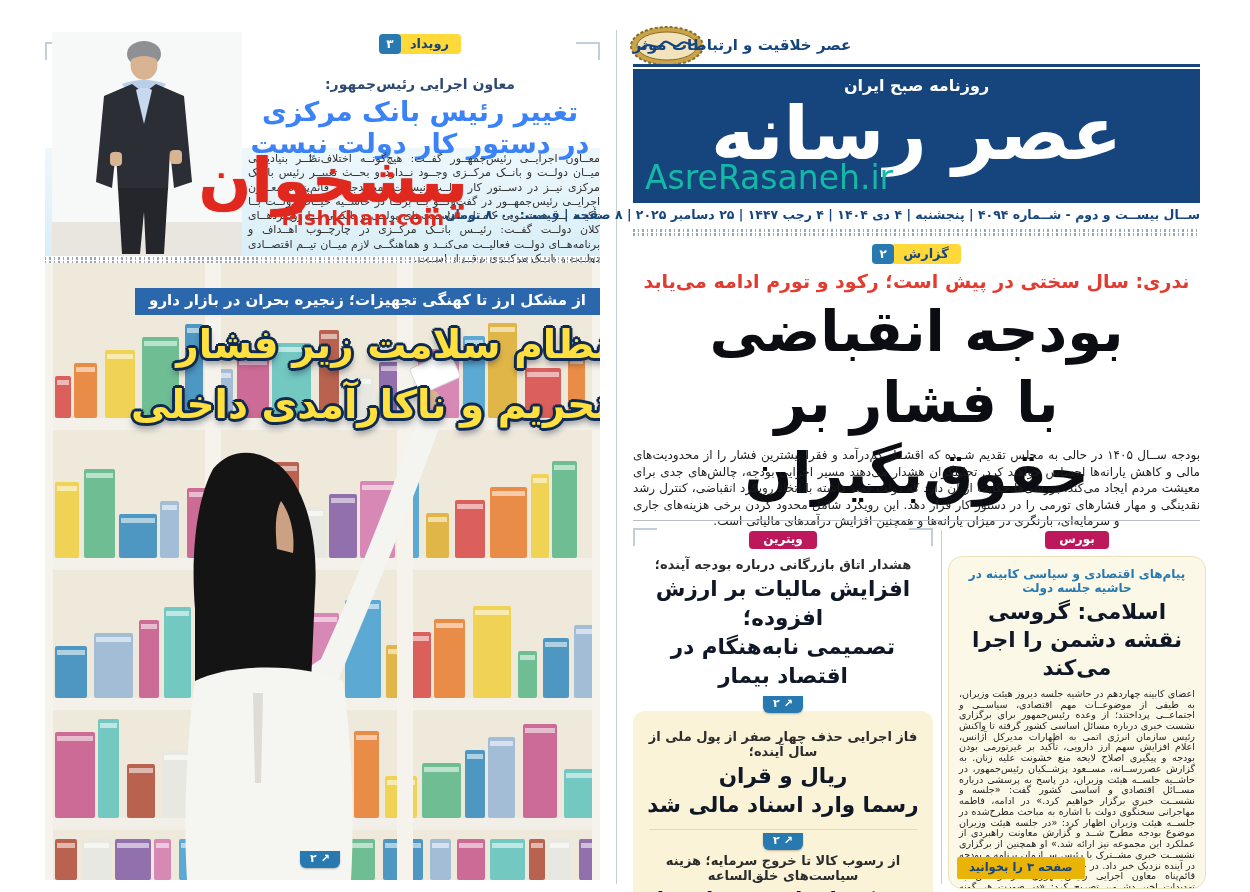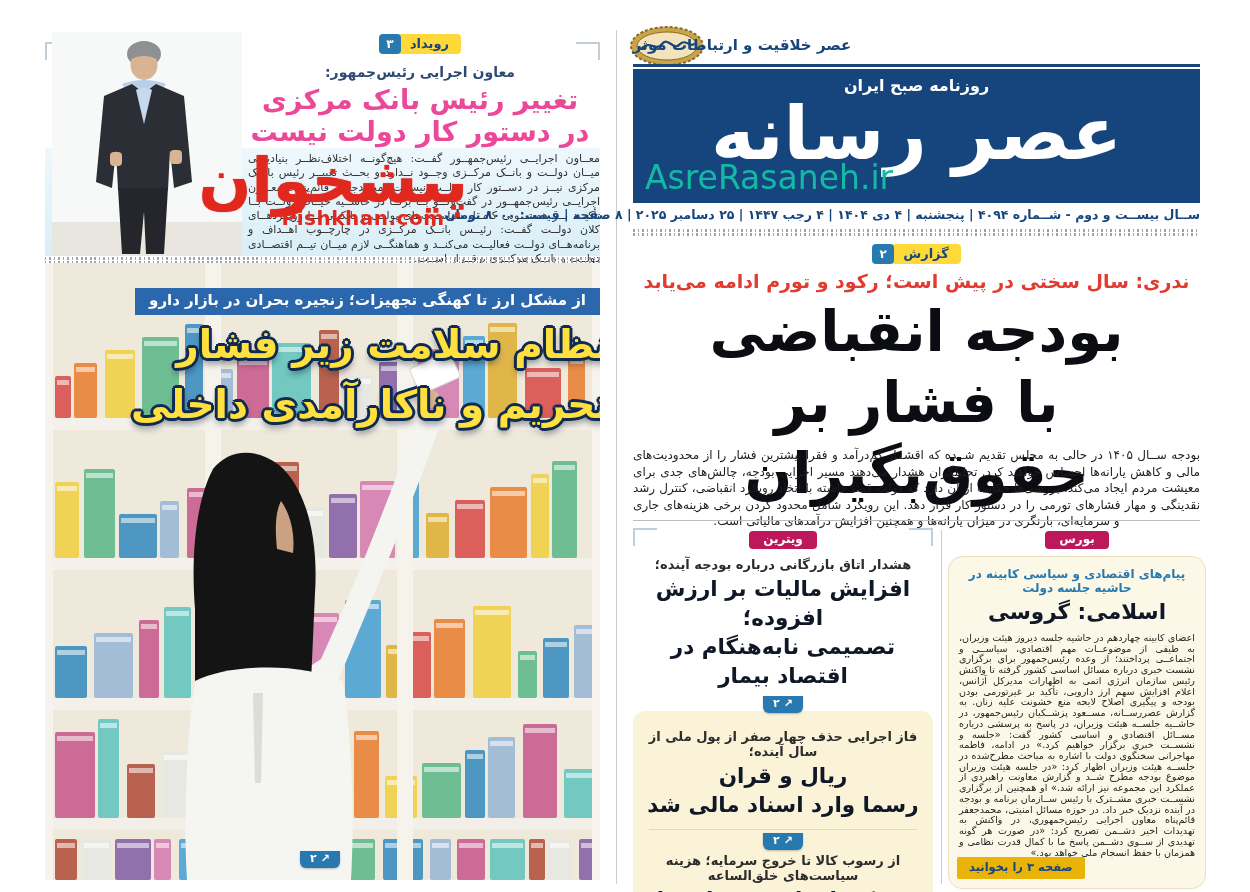--- a/index.html
+++ b/index.html
@@ -19,22 +19,22 @@
   .sec-badge { display:inline-flex; direction:ltr; align-items:stretch; height:20px; border-radius:4px; overflow:visible; }
   .sec-badge .num { background:#2779b0; color:#fff; font-size:12px; font-weight:bold; display:flex; align-items:center; justify-content:center; width:22px; border-radius:4px; margin-right:-3px; z-index:1;}
   .sec-badge .lbl { background:#ffd83a; color:#16457e; font-size:13px; font-weight:bold; display:flex; align-items:center; padding:0 12px 2px; border-radius:4px; }
   .blue-badge { display:inline-block; background:#be185d; color:#fff; font-size:12px; font-weight:bold; border-radius:4px; padding:1px 14px 3px; }
   .page-link { display:inline-flex; direction:ltr; gap:4px; align-items:center; background:#2779b0; color:#fff; font-size:11px; font-weight:bold; border-radius:0 0 6px 6px; padding:1px 10px 3px; box-shadow:0 1px 2px rgba(0,0,0,.25); }
 
   
   .tlbg { left:45px; top:148px; width:555px; height:108px; background:linear-gradient(180deg,#eef8fc 0%,#d9eef7 100%); }
   .man-photo { left:52px; top:32px; width:190px; height:224px; }
   .tl-content { left:240px; top:33px; width:360px; text-align:center; }
-  .tl-kicker { color:#2f4a72; font-size:14px; font-weight:bold; margin-top:10px; }
-  .tl-headline { color:#ec4899; font-size:27px; font-weight:900; line-height:1.18; margin-top:4px;text-align:center; }
+  .tl-kicker { color:#2f4a72; font-size:14px; font-weight:bold; margin-top:22px; }
+  .tl-headline { color:#3b82f6; font-size:27px; font-weight:900; line-height:1.18; margin-top:4px;text-align:center; }
   .tl-body { left:248px; top:152px; width:352px; font-size:11px; line-height:1.3; color:#333; text-align:justify; }
   .dots-left { left:45px; top:257px; width:555px; }
   .dots-left2 { left:45px; top:261px; width:555px; }
 
   .watermark { left:258px; top:150px; width:210px; text-align:center; z-index:30; pointer-events:none; }
   .watermark .wfa { color:#e0281e; font-size:62px; font-weight:900; line-height:1; text-shadow:0 0 1px #e0281e; }
   .watermark .wen { color:#e0281e; font-size:20px; font-weight:bold; letter-spacing:.5px; margin-top:-6px; }
 
   
   .photo { left:45px; top:263px; width:555px; height:617px; overflow:hidden; background:#b91c1c; }
@@ -403,19 +403,20 @@
   </div>
 
   <div class="abs vline vline-cols"></div>
 
   <div class="abs bourse">
     <span class="blue-badge">بورس</span>
     <div class="bourse-box">
       <div class="bourse-kicker">پیام‌های اقتصادی و سیاسی کابینه در حاشیه جلسه دولت</div>
       <div class="bourse-headline">
         <div>اسلامی: گروسی</div>
+        <div>نقشه دشمن را اجرا می‌کند</div>
       </div>
       <p class="bourse-body">اعضای کابینه چهاردهم در حاشیه جلسه دیروز هیئت وزیران، به طیفی از موضوعــات مهم اقتصادی، سیاســی و اجتماعــی پرداختند؛ از وعده رئیس‌جمهور برای برگزاری نشست خبری درباره مسائل اساسی کشور گرفته تا واکنش رئیس سازمان انرژی اتمی به اظهارات مدیرکل آژانس، اعلام افزایش سهم ارز دارویی، تأکید بر غیرتورمی بودن بودجه و پیگیری اصلاح لایحه منع خشونت علیه زنان. به گزارش عصررســانه، مســعود پزشــکیان رئیس‌جمهور، در حاشــیه جلســه هیئت وزیران، در پاسخ به پرسشی درباره مســائل اقتصادی و اساسی کشور گفت: «جلسه و نشســت خبری برگزار خواهیم کرد.» در ادامه، فاطمه مهاجرانی سخنگوی دولت با اشاره به مباحث مطرح‌شده در جلســه هیئت وزیران اظهار کرد: «در جلسه هیئت وزیران موضوع بودجه مطرح شــد و گزارش معاونت راهبردی از عملکرد این مجموعه نیز ارائه شد.» او همچنین از برگزاری نشســت خبری مشــترک با رئیس ســازمان برنامه و بودجه در آینده نزدیک خبر داد. در حوزه مسائل امنیتی، محمدجعفر قائم‌پناه معاون اجرایی رئیس‌جمهوری، در واکنش به تهدیدات اخیر دشــمن تصریح کرد: «در صورت هر گونه تهدیدی از ســوی دشــمن پاسخ ما با کمال قدرت نظامی و همزمان با حفظ انسجام ملی خواهد بود.»</p>
       <button class="read-btn">صفحه ۳ را بخوانید</button>
     </div>
   </div>
 
 </div>
 
 </body></html>

